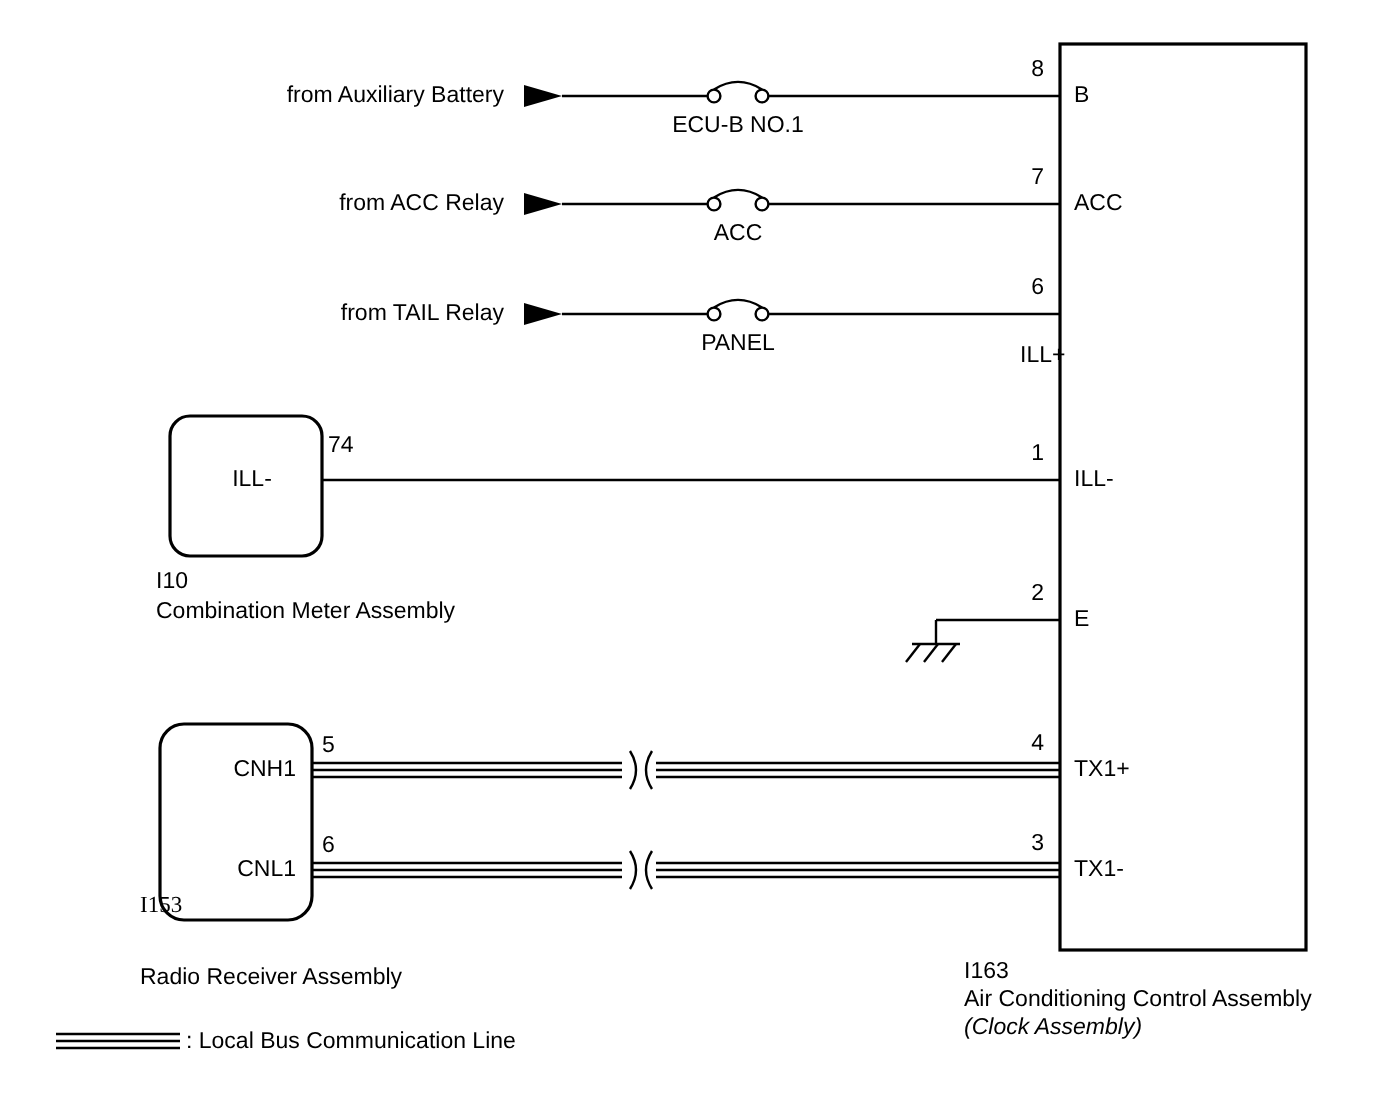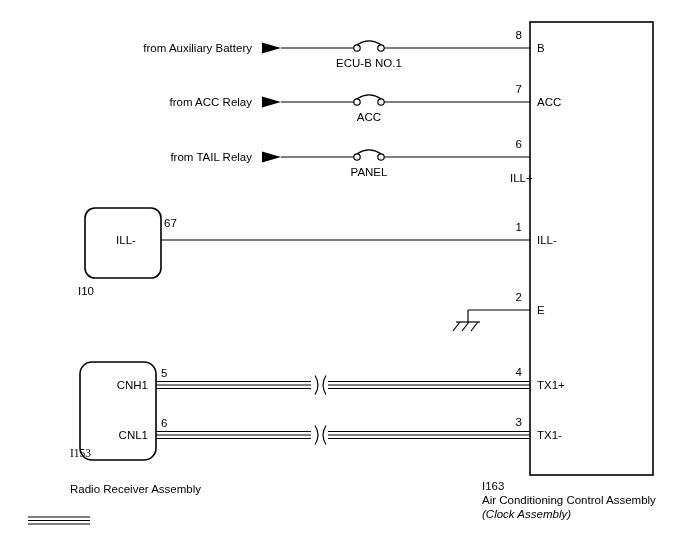--- a/index.html
+++ b/index.html
@@ -112,29 +112,31 @@
   <div class="lbl r" style="right:166px;top:415px;">3</div>
 
   <div class="lbl" style="left:537px;top:41px;">B</div>
   <div class="lbl" style="left:537px;top:95px;">ACC</div>
   <div class="lbl" style="left:510px;top:150px;margin-top:21px;">ILL+</div>
   <div class="lbl" style="left:537px;top:233px;">ILL-</div>
   <div class="lbl" style="left:537px;top:303px;">E</div>
   <div class="lbl" style="left:537px;top:378px;">TX1+</div>
   <div class="lbl" style="left:537px;top:428px;text-align:center;">TX1-</div>
 
-  <div class="lbl" style="left:164px;top:216px;">67</div>
+  <div class="lbl" style="left:164px;top:216px;">74</div>
   <div class="lbl c" style="left:100px;width:52px;top:233px;">ILL-</div>
   <div class="lbl" style="left:78px;top:284px;">I10</div>
+  <div class="lbl" style="left:78px;top:299px;">Combination Meter Assembly</div>
 
   <div class="lbl r" style="left:93px;width:55px;top:378px;">CNH1</div>
   <div class="lbl" style="left:161px;top:366px;">5</div>
   <div class="lbl r" style="left:93px;width:55px;top:428px;">CNL1</div>
   <div class="lbl" style="left:161px;top:416px;">6</div>
   <div class="lbl" style="left:70px;top:446px;font-family:Liberation Serif, serif;">I153</div>
   <div class="lbl" style="left:70px;top:482px;">Radio Receiver Assembly</div>
 
   <div class="lbl" style="left:482px;top:479px;">I163</div>
   <div class="lbl" style="left:482px;top:493px;">Air Conditioning Control Assembly</div>
   <div class="lbl" style="left:482px;top:507px;font-style:italic;">(Clock Assembly)</div>
 
+  <div class="lbl" style="left:93px;top:514px;">: Local Bus Communication Line</div>
 
 </div>
 
 </body></html>

